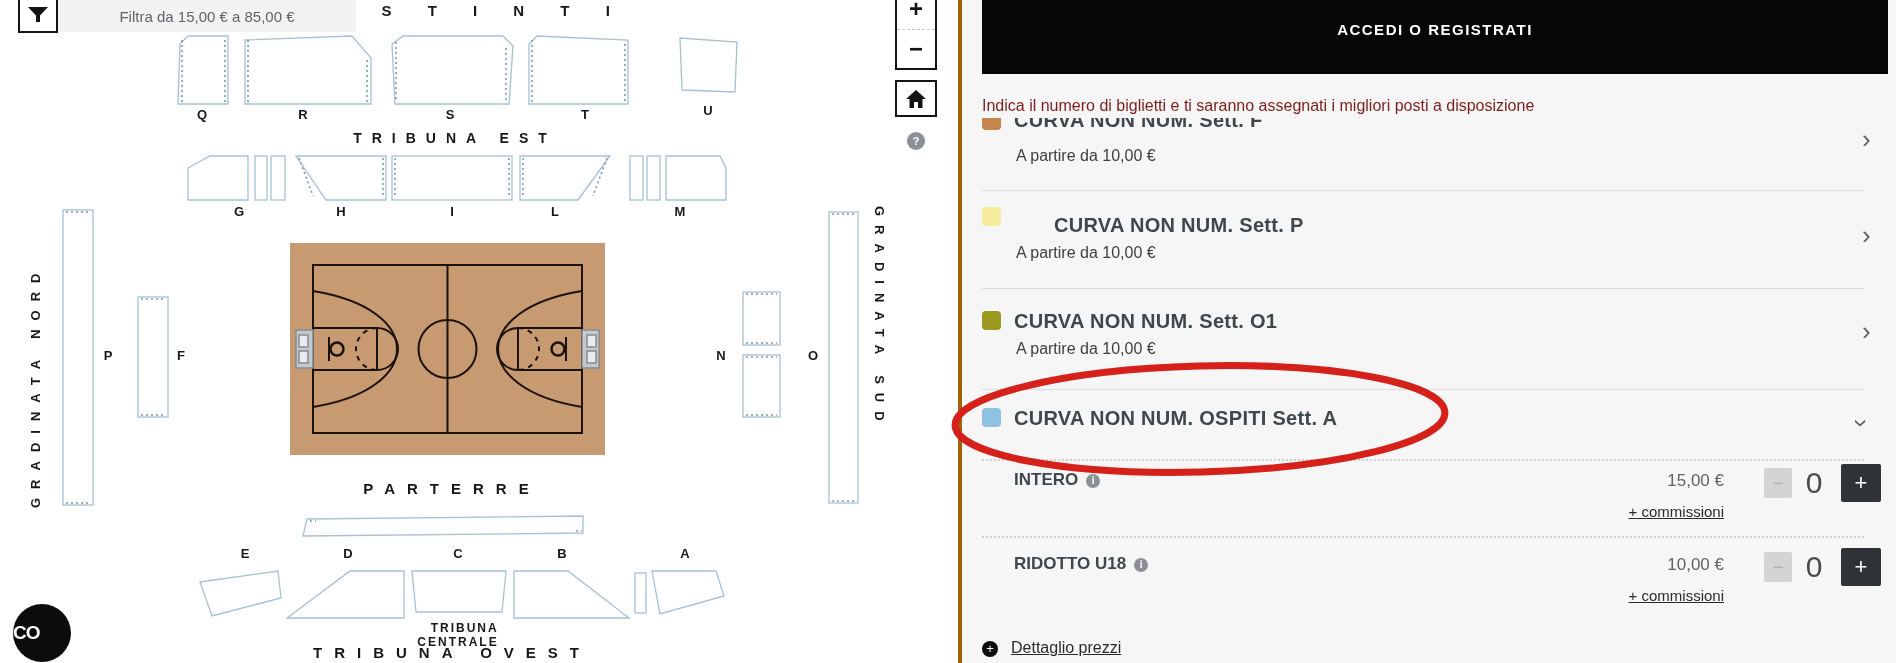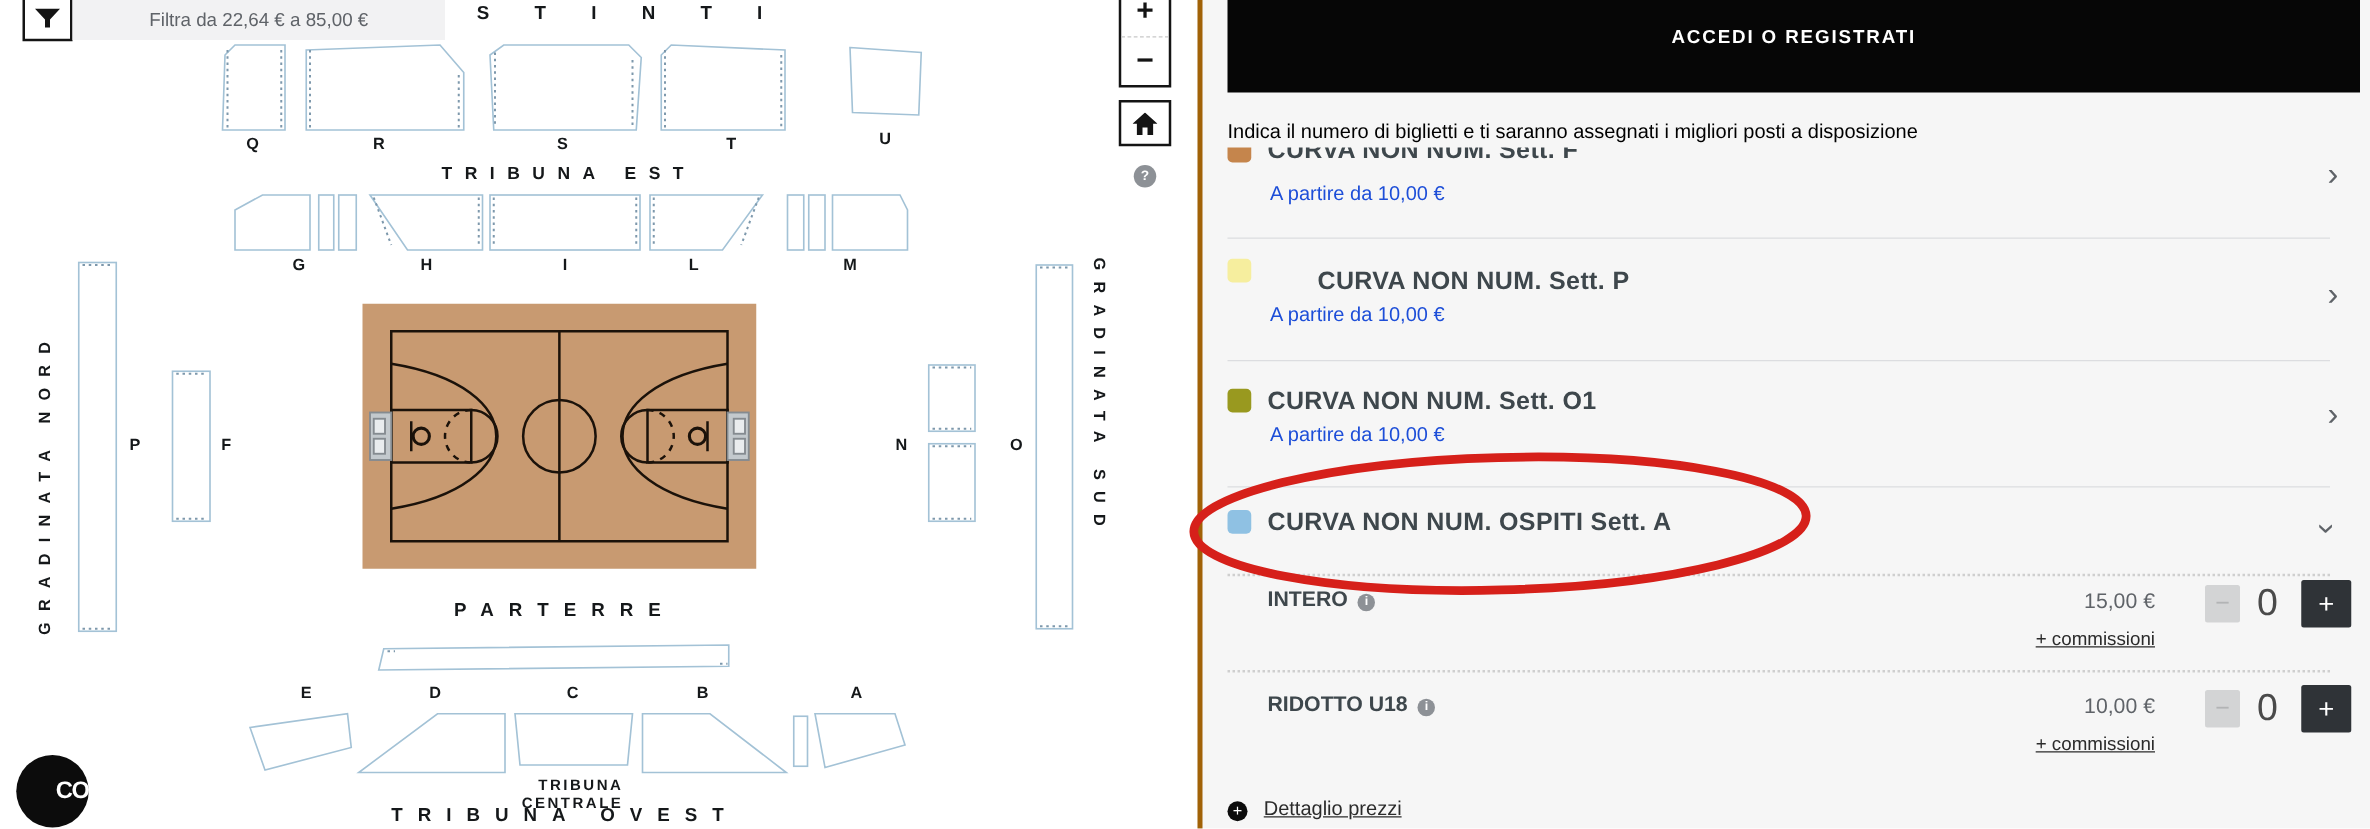--- a/index.html
+++ b/index.html
@@ -30,36 +30,36 @@
               border:2px solid #141414; display:flex; flex-direction:column; }
   .zoom-btn { flex:1; display:flex; align-items:center; justify-content:center;
               font-size:24px; font-weight:600; color:#141414; cursor:pointer; }
   .zoom-sep { border-top:1px dashed #c8c8c8; }
   .home-box { position:absolute; left:895px; top:80px; width:42px; height:37px; background:#fff;
               border:2px solid #141414; display:flex; align-items:center; justify-content:center; }
   .help-dot { position:absolute; left:907px; top:132px; width:18px; height:18px; border-radius:50%;
               background:#8d9196; color:#fff; font-size:11px; font-weight:700;
               display:flex; align-items:center; justify-content:center; }
   .chat-bubble { position:absolute; left:13px; top:604px; width:58px; height:58px; border-radius:50%;
-                 background:#0c0c0c; color:#fff; display:flex; align-items:center; justify-content:flex-end;
+                 background:#0c0c0c; color:#fff; display:flex; align-items:center; justify-content:flex-start;
                  font-size:19px; font-weight:800; letter-spacing:-1px; }
 
   
   #panel { position:absolute; left:958px; top:0; width:938px; height:663px; background:#f6f6f6;
            border-left:4px solid #a16207; }
   .login-btn { position:absolute; left:20px; top:-16px; width:906px; height:90px; background:#060606;
                color:#fff; display:flex; align-items:center; justify-content:center;
                font-size:15px; font-weight:700; letter-spacing:1.5px; cursor:pointer; }
-  .instruction { position:absolute; left:20px; top:97px; font-size:16px; color:#000000; }
+  .instruction { position:absolute; left:20px; top:97px; font-size:16px; color:#7f1d1d; }
 
   #list-clip { position:absolute; left:2px; top:118px; width:936px; height:545px; overflow:hidden; }
   .swatch { position:absolute; left:18px; width:19px; height:19px; border-radius:4px; }
   .row-title { position:absolute; left:50px; font-size:20px; line-height:24px; font-weight:700;
                letter-spacing:0.3px; color:#3e474c; white-space:nowrap; }
-  .row-sub { position:absolute; left:52px; font-size:16px; color:#1d4ed8; white-space:nowrap; }
+  .row-sub { position:absolute; left:52px; font-size:16px; color:#404040; white-space:nowrap; }
   .chev { position:absolute; left:898px; font-size:26px; color:#5f6368; line-height:26px; cursor:pointer; }
   .chev.down { transform:rotate(90deg); }
   .sep { position:absolute; left:18px; width:882px; border-top:1px solid #dcdde0; }
   .sep.dot { border-top:2px dotted #cfcfcf; }
 
   .tk-label { position:absolute; left:50px; font-size:17px; font-weight:700; color:#3e474c; white-space:nowrap; }
   .info-dot { display:inline-block; width:14px; height:14px; border-radius:50%; background:#8d9196;
               color:#fff; font-size:10px; font-weight:700; text-align:center; line-height:14px;
               margin-left:8px; vertical-align:1px; }
   .tk-price { position:absolute; right:176px; font-size:17px; color:#5f6368; }
@@ -221,21 +221,21 @@
       <div>TRIBUNA</div>
       <div>CENTRALE</div>
     </div>
     <div class="map-label group-name" style="left:452px; top:644px; letter-spacing:12px; font-size:15px;">TRIBUNA OVEST</div>
 
     <div class="filter-box">
       <svg width="22" height="18" viewBox="0 0 22 18">
         <path d="M1,1 L21,1 L13,9.5 L13,16 L9,16 L9,9.5 Z" fill="#141414"></path>
       </svg>
     </div>
-    <div class="filter-bar">Filtra da 22,64 € a 85,00 €</div>
+    <div class="filter-bar">Filtra da 15,00 € a 85,00 €</div>
 
     <div class="zoom-box">
       <div class="zoom-btn">+</div>
       <div class="zoom-sep"></div>
       <div class="zoom-btn">−</div>
     </div>
     <div class="home-box">
       <svg width="20" height="18" viewBox="0 0 20 18">
         <path d="M10,0 L20,9 L16.5,9 L16.5,18 L12,18 L12,12 L8,12 L8,18 L3.5,18 L3.5,9 L0,9 Z" fill="#141414"></path>
       </svg>

